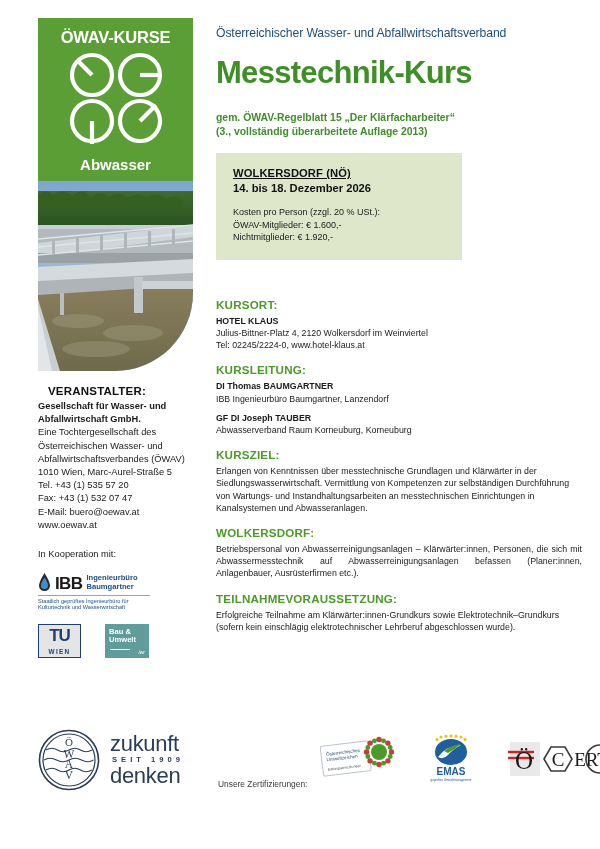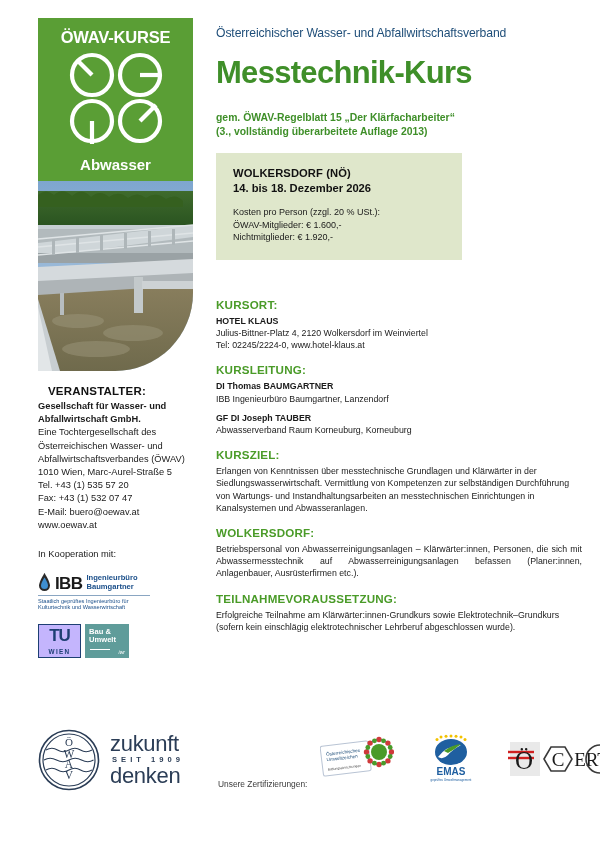--- a/index.html
+++ b/index.html
@@ -138,21 +138,21 @@
     display: flex;
     align-items: stretch;
     gap: 4px;
   }
   .tu-box {
     width: 43px;
     height: 34px;
     border: 1.6px solid #1d3f73;
     box-sizing: border-box;
     position: relative;
-    background: #c4b5fd;
+    background: #e5e5e5;
   }
   .tu-letters {
     position: absolute;
     top: 2px; left: 0; right: 0;
     text-align: center;
     font-size: 17px;
     font-weight: bold;
     color: #1d3f73;
     line-height: 17px;
     letter-spacing: -1px;
@@ -165,20 +165,21 @@
     font-weight: bold;
     color: #1d3f73;
     letter-spacing: 1.3px;
   }
   .bu-box {
     width: 44px;
     height: 34px;
     background: #5f9c9a;
     position: relative;
     box-sizing: border-box;
+    margin-left: 20px;
   }
   .bu-text {
     position: absolute;
     top: 4px; left: 4px;
     font-size: 7.6px;
     font-weight: bold;
     color: #ffffff;
     line-height: 8.4px;
   }
   .bu-iwr {
@@ -230,20 +231,21 @@
     background: #dfe7cb;
     padding: 13px 0 16px 17px;
     box-sizing: border-box;
   }
   .event-place {
     font-size: 11.2px;
     font-weight: bold;
     color: #111;
     line-height: 14.5px;
     letter-spacing: 0.1px;
+    text-decoration: underline;
   }
   .event-date {
     font-size: 11.2px;
     font-weight: bold;
     color: #111;
     line-height: 14.5px;
   }
   .event-costs {
     margin-top: 11px;
     font-size: 9px;

